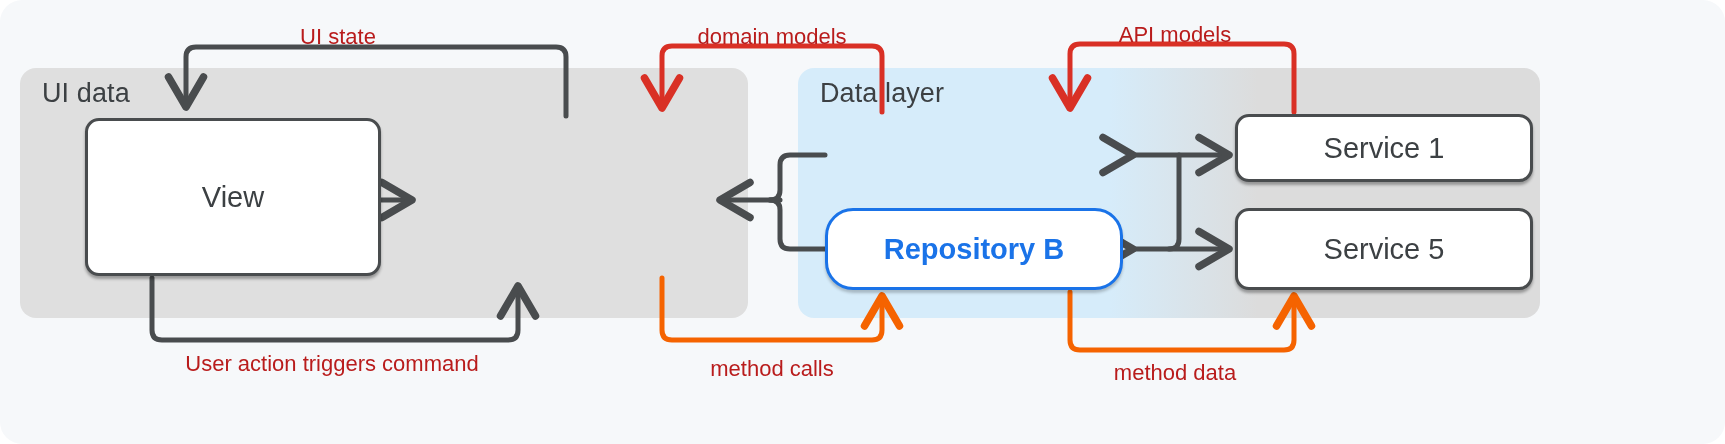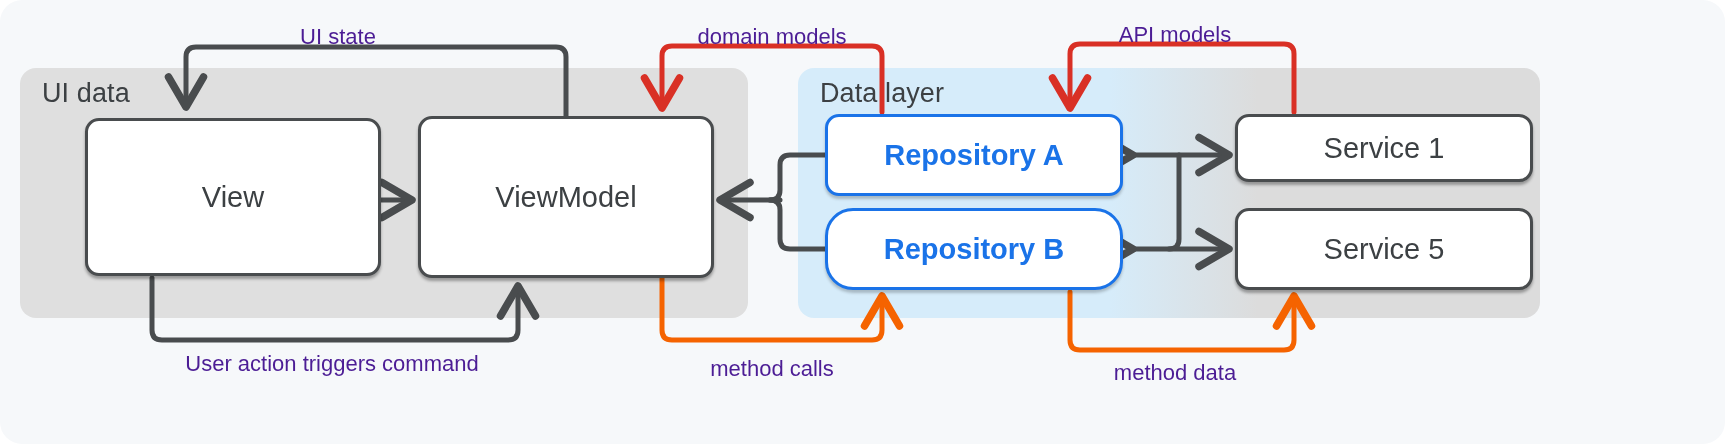--- a/index.html
+++ b/index.html
@@ -70,21 +70,21 @@
   #node-viewmodel  { left: 418px;  top: 116px; width: 296px; height: 162px; }
   #node-repo-a     { left: 825px;  top: 114px; width: 298px; height: 82px; }
   #node-repo-b     { left: 825px;  top: 208px; width: 298px; height: 82px; border-radius: 28px; }
   #node-service-1  { left: 1235px; top: 114px; width: 298px; height: 68px; }
   #node-service-2  { left: 1235px; top: 208px; width: 298px; height: 82px; }
 
   
   .edge-label {
     position: absolute;
     font-size: 22px;
-    color: #4c1d95;
+    color: #b91c1c;
     white-space: nowrap;
     transform: translateX(-50%);
   }
   #lbl-ui-state        { left: 338px;  top: 24px; }
   #lbl-domain-models   { left: 772px;  top: 24px; }
   #lbl-api-models      { left: 1175px; top: 22px; }
   #lbl-user-action     { left: 332px;  top: 351px; }
   #lbl-method-calls    { left: 772px;  top: 356px; }
   #lbl-polls-data      { left: 1175px; top: 360px; }
 </style>
@@ -138,26 +138,20 @@
       <path stroke="#494c4e" d="M 1179,155 L 1179,239 Q 1179,249 1169,249"></path>
 
       <path stroke="#f56300" marker-end="url(#ah-orange)" d="M 1070,292 L 1070,340 Q 1070,350 1080,350 L 1284,350 Q 1294,350 1294,340 L 1294,298"></path>
 
     </g>
   </svg>
 
   <div class="node" id="node-view">
     <span>View</span>
   </div>
-  <div class="node" id="node-viewmodel">
-    <span>ViewModel</span>
-  </div>
-  <div class="node repo" id="node-repo-a">
-    <span>Repository A</span>
-  </div>
   <div class="node repo" id="node-repo-b">
     <span>Repository B</span>
   </div>
   <div class="node" id="node-service-1">
     <span>Service  1</span>
   </div>
   <div class="node" id="node-service-2">
     <span>Service 5</span>
   </div>
 

